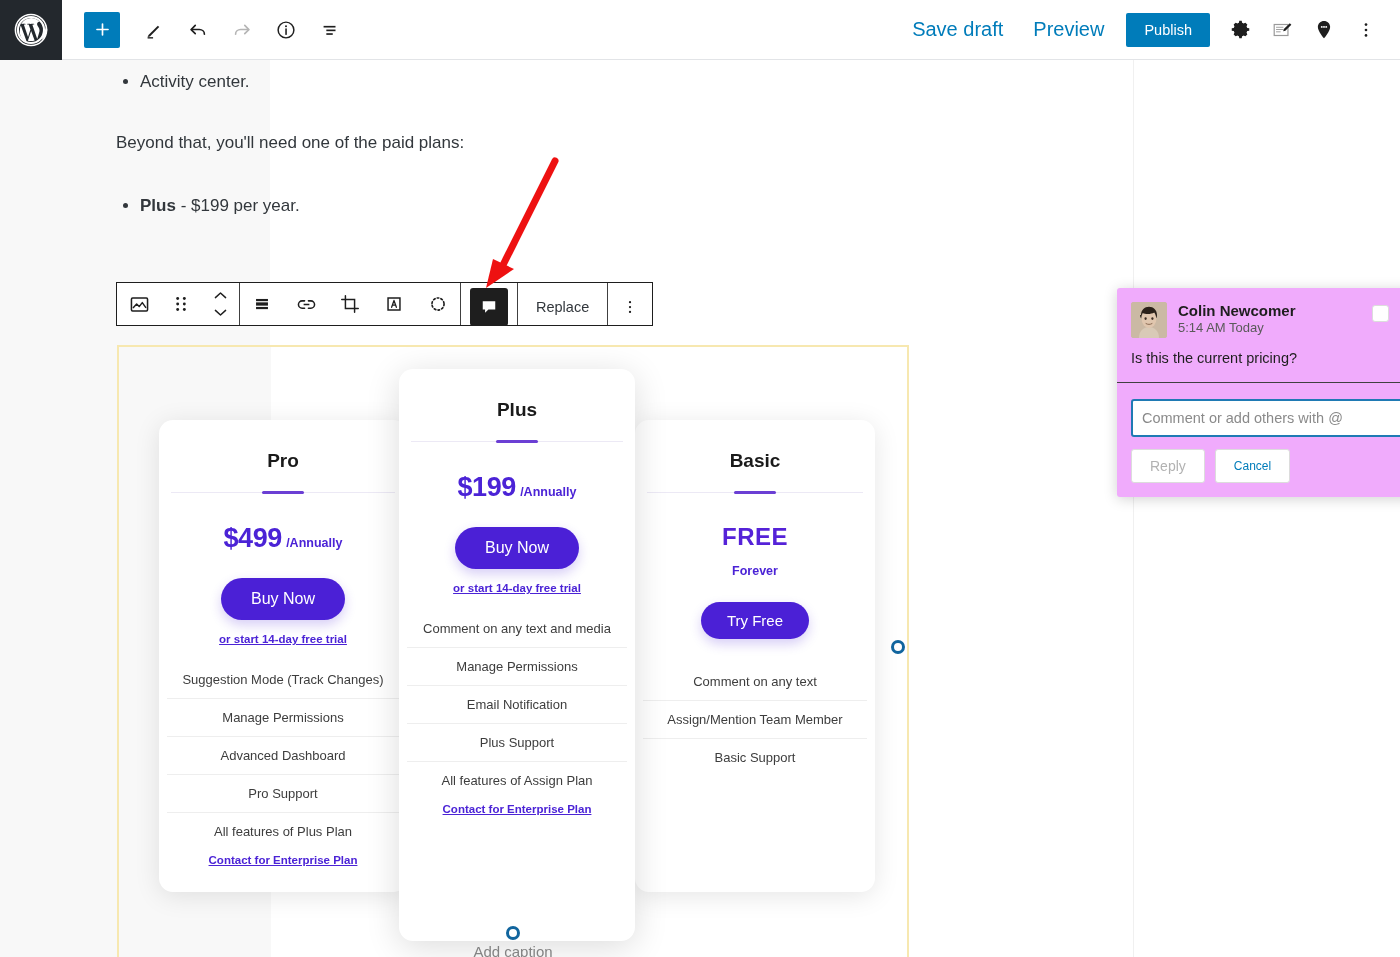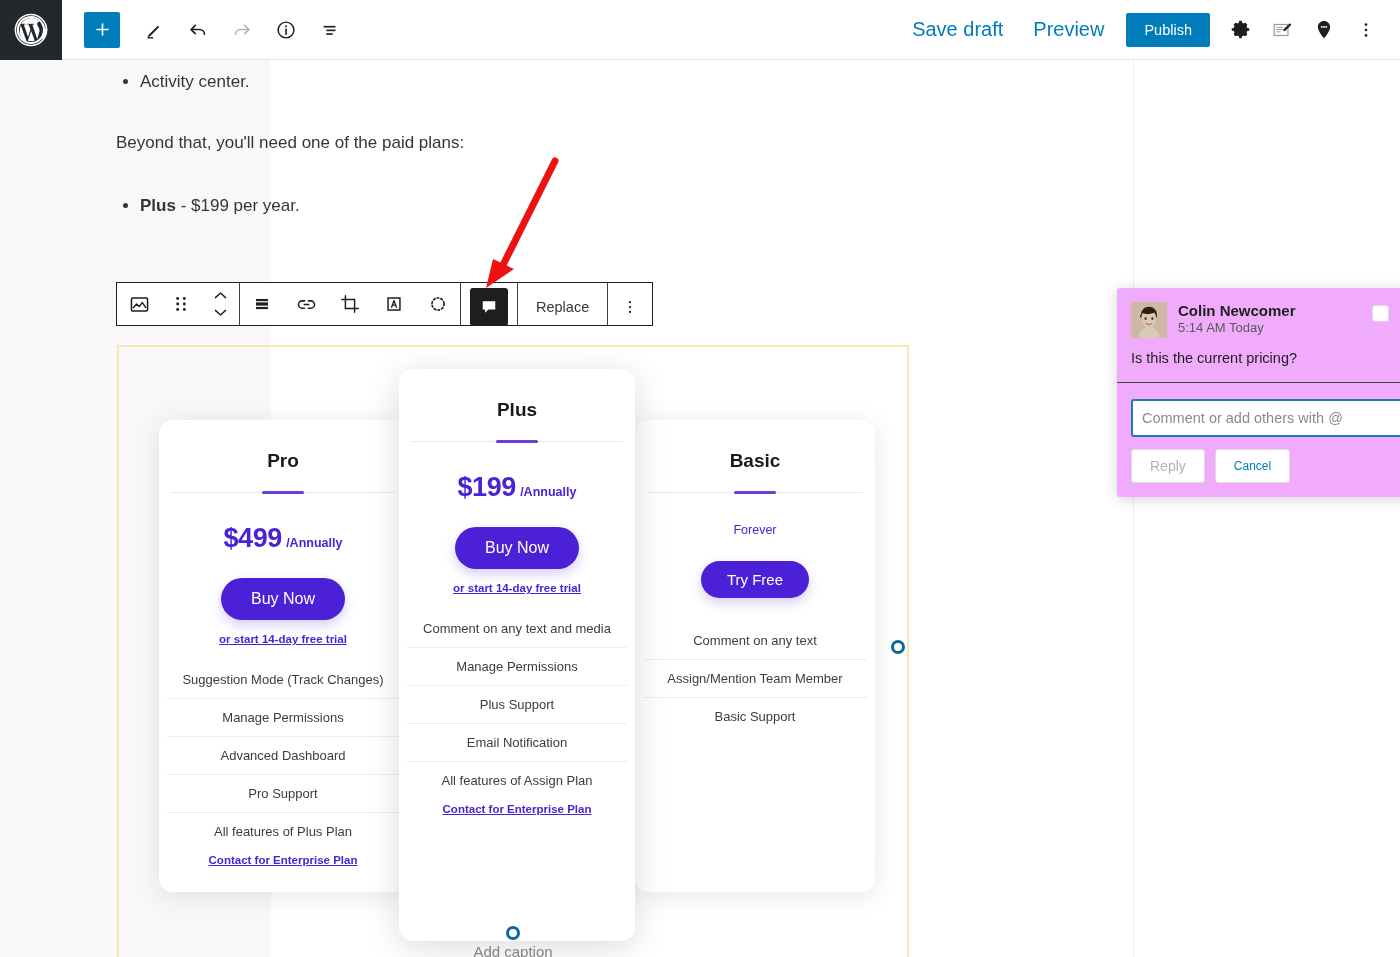--- a/index.html
+++ b/index.html
@@ -142,21 +142,21 @@
   }
   .card-rule { position: relative; height: 1px; background: #ece9f5; margin: 20px 12px 0 12px; }
   .card-rule::after {
     content: ""; position: absolute; left: 50%; transform: translateX(-50%);
     top: -1px; width: 42px; height: 3px; background: #6b3fd4; border-radius: 2px;
   }
   .price-row { text-align: center; margin-top: 30px; }
   .price-amt { font-size: 27px; font-weight: bold; color: #4b23d6; letter-spacing: -0.5px; }
   .price-per { font-size: 12.5px; font-weight: bold; color: #4b23d6; }
   .price-free { font-size: 24px; font-weight: bold; color: #5522d8; letter-spacing: 0.5px; }
-  .price-forever { font-size: 12.5px; font-weight: normal; color: #4b23d6; margin-top: 0; }
+  .price-forever { font-size: 12.5px; font-weight: bold; color: #4b23d6; margin-top: 13px; }
 
   .cta-wrap { text-align: center; margin-top: 24px; }
   .cta {
     display: inline-block; background: #4b20d6; color: #ffffff;
     font-size: 16px; border-radius: 26px; padding: 12px 30px;
     border: none; cursor: pointer; font-family: "Liberation Sans", sans-serif;
     box-shadow: 0 5px 12px rgba(75,32,214,0.22);
   }
   .cta.small { padding: 10px 26px; font-size: 15px; }
   .trial-link {
@@ -466,31 +466,32 @@
             <span class="price-amt">$199</span>
             <span class="price-per">/Annually</span>
           </div>
           <div class="cta-wrap">
             <button class="cta">Buy Now</button>
           </div>
           <a class="trial-link">or start 14-day free trial</a>
           <div class="feat-list">
             <div class="feat">Comment on any text and media</div>
             <div class="feat">Manage Permissions</div>
+            <div class="feat">Email Notification</div>
             <div class="feat">Plus Support</div>
-            <div class="feat">Email Notification</div>
             <div class="feat nolast">All features of Assign Plan</div>
           </div>
           <a class="ent-link">Contact for Enterprise Plan</a>
         </div>
 
         <div class="card card-basic">
           <div class="card-title">Basic</div>
           <div class="card-rule"></div>
           <div class="price-row">
+            <div class="price-free">FREE</div>
             <div class="price-forever">Forever</div>
           </div>
           <div class="cta-wrap">
             <button class="cta small">Try Free</button>
           </div>
           <div class="feat-list" style="margin-top:24px">
             <div class="feat">Comment on any text</div>
             <div class="feat">Assign/Mention Team Member</div>
             <div class="feat nolast">Basic Support</div>
           </div>

